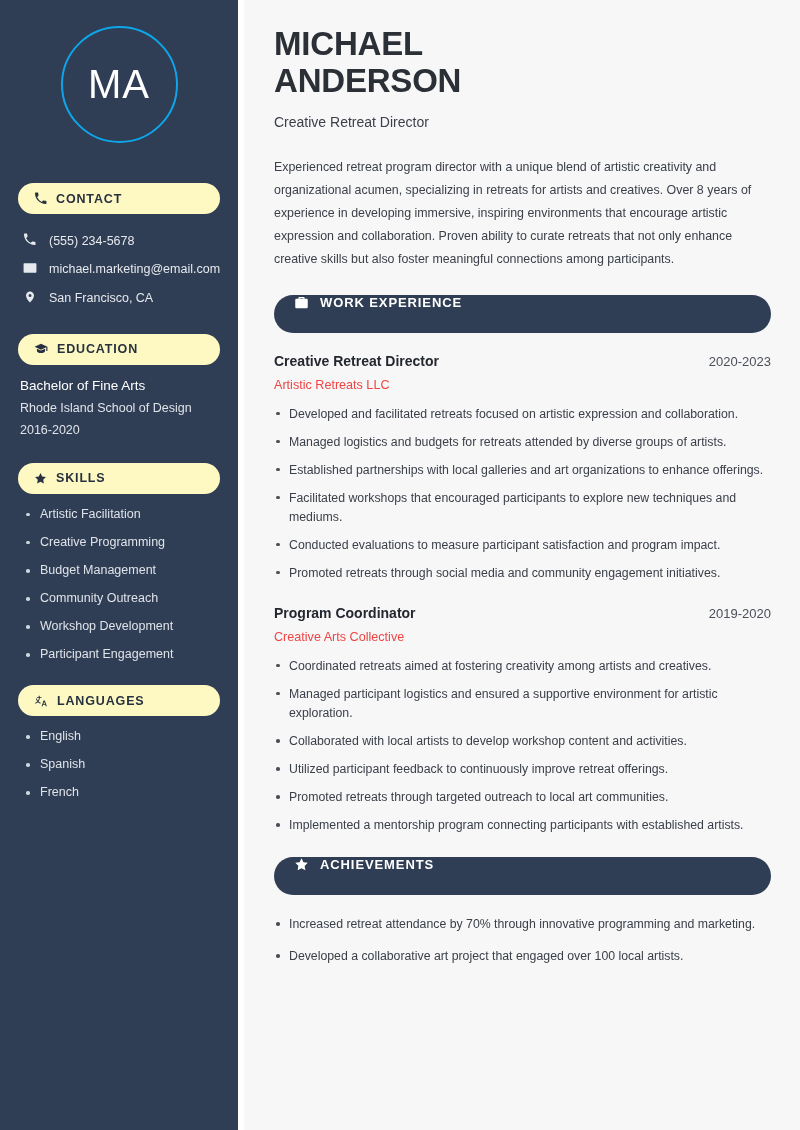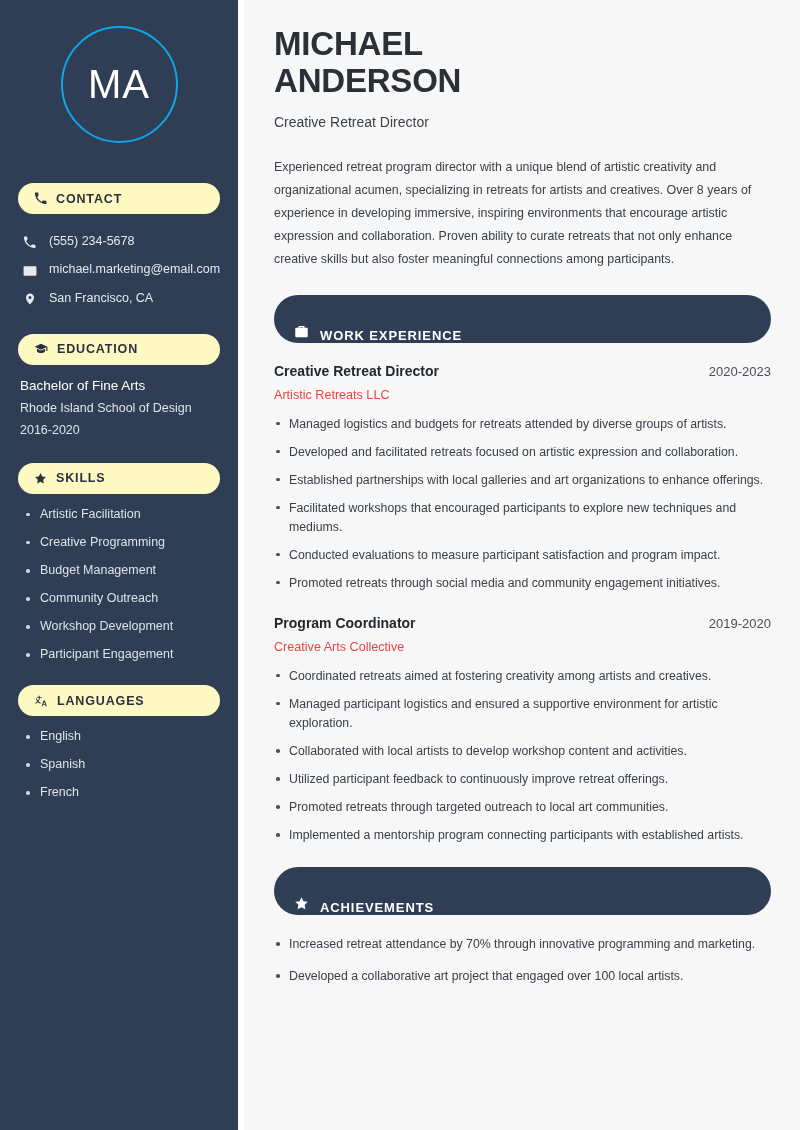--- a/index.html
+++ b/index.html
@@ -70,21 +70,21 @@
   .pill .pill-label {
     font-size: 12.5px;
     font-weight: 700;
     letter-spacing: 0.85px;
   }
   .pill svg { display: block; }
 
   .contact-list { margin-bottom: 22px; }
   .contact-row {
     display: flex;
-    align-items: flex-end;
+    align-items: flex-start;
     gap: 12px;
     font-size: 12.5px;
     color: #e6e9ee;
     padding: 6px 0 6px 4px;
     line-height: 1.3;
   }
   .contact-row .c-ico {
     width: 15px;
     flex: 0 0 15px;
     display: flex;
@@ -164,26 +164,26 @@
   .summary {
     font-size: 12.4px;
     line-height: 1.85;
     color: #3b4049;
     margin-bottom: 24px;
   }
 
   
   .section-bar {
     display: flex;
-    align-items: flex-end;
+    align-items: flex-start;
     gap: 11px;
     background: #2f3e54;
     color: #ffffff;
     border-radius: 999px;
-    height: 48px;
+    height: 38px;
     padding: 0 20px;
     margin-bottom: 20px;
   }
   .section-bar .sec-label {
     font-size: 13px;
     font-weight: 700;
     letter-spacing: 0.9px;
   }
 
   .job { margin-bottom: 22px; }
@@ -351,22 +351,22 @@
       <span class="sec-label">WORK EXPERIENCE</span>
     </div>
 
     <div class="job">
       <div class="job-head">
         <span class="job-role">Creative Retreat Director</span>
         <span class="job-dates">2020-2023</span>
       </div>
       <div class="job-company">Artistic Retreats LLC</div>
       <ul class="bullets">
+        <li>Developed and facilitated retreats focused on artistic expression and collaboration.</li>
         <li>Managed logistics and budgets for retreats attended by diverse groups of artists.</li>
-        <li>Developed and facilitated retreats focused on artistic expression and collaboration.</li>
         <li>Established partnerships with local galleries and art organizations to enhance offerings.</li>
         <li>Facilitated workshops that encouraged participants to explore new techniques and mediums.</li>
         <li>Conducted evaluations to measure participant satisfaction and program impact.</li>
         <li>Promoted retreats through social media and community engagement initiatives.</li>
       </ul>
     </div>
 
     <div class="job">
       <div class="job-head">
         <span class="job-role">Program Coordinator</span>

